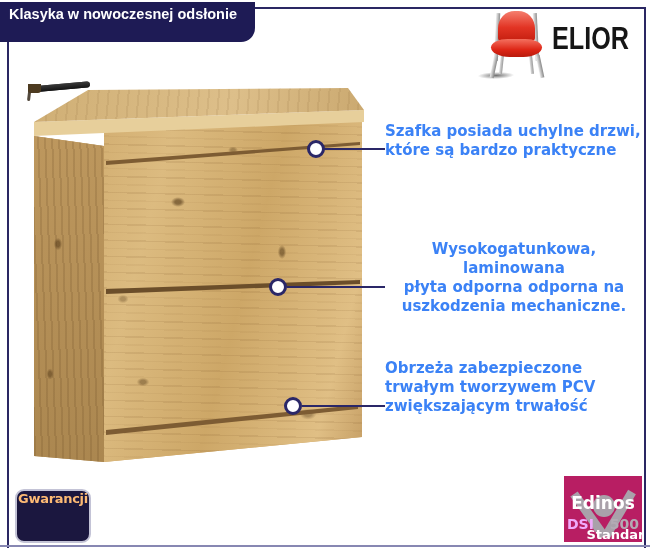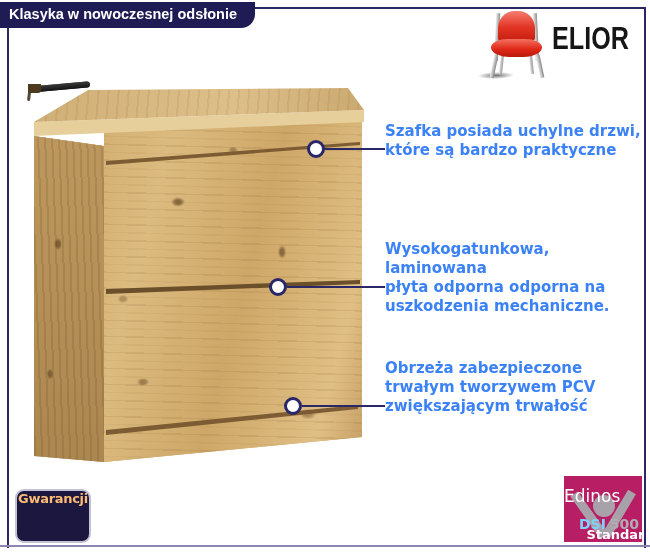--- a/index.html
+++ b/index.html
@@ -7,21 +7,21 @@
        font-family:"DejaVu Sans", sans-serif;}
   .abs{position:absolute;}
 
   
   .frame{left:7px;top:7px;width:635px;height:539px;
          border-top:2px solid #2a2763;border-left:2px solid #2a2763;border-right:2px solid #2a2763;
          z-index:1;}
   .bottom-line{left:0;top:545px;width:650px;height:2px;background:#8787b2;z-index:1;}
 
   
-  .banner{left:0;top:2px;height:24px;line-height:24px;padding:0 18px 2px 9px;
+  .banner{left:0;top:2px;height:24px;line-height:24px;padding:0 18px 16px 9px;
           background:#1e1b55;color:#ffffff;font-weight:bold;font-size:14.5px;
           font-family:"Liberation Sans", sans-serif;
           border-radius:0 0 14px 0;z-index:6;white-space:nowrap;}
 
   
   .brand-text{left:552px;top:21px;font-size:30px;font-weight:bold;color:#161616;
               font-family:"Liberation Sans", sans-serif;transform:scaleX(.84) scaleY(1.05);
               transform-origin:left top;letter-spacing:0;z-index:6;}
   .chair{left:486px;top:9px;width:62px;height:70px;z-index:6;}
   .chair div{position:absolute;}
@@ -87,36 +87,36 @@
   .callout-dot{width:12px;height:12px;border:3px solid #2a2768;border-radius:50%;
                background:#ffffff;z-index:4;}
   .dot-1{left:307px;top:140px;} .dot-2{left:269px;top:278px;} .dot-3{left:284px;top:397px;}
   .callout-line{height:2px;background:#2a2768;z-index:4;}
   .line-1{left:324px;top:148px;width:61px;}
   .line-2{left:287px;top:286px;width:98px;}
   .line-3{left:302px;top:405px;width:83px;}
 
   .annotation{left:385px;width:258px;color:#3b82f6;font-weight:bold;font-size:15px;
               line-height:19px;z-index:3;}
-  .anno-1{top:122px;} .anno-2{top:240px;} .anno-3{top:359px;}
+  .anno-1{top:122px;} .anno-2{top:240px;text-align:center;} .anno-3{top:359px;}
 
   
   .warranty{left:15px;top:489px;width:72px;height:50px;background:#1b173f;
             border:2px solid #c3c3d6;border-radius:9px;text-align:center;z-index:6;}
   .warranty-top{margin-top:2px;font-size:19px;line-height:22px;font-weight:bold;color:#e03030;
                 text-shadow:0 0 2px rgba(255,255,255,.55);}
   .warranty-bottom{font-size:13px;line-height:16px;font-weight:bold;color:#fdba74;
                    letter-spacing:-.3px;}
 
   
   .standards{left:564px;top:476px;width:78px;height:66px;background:#b81e63;z-index:6;overflow:hidden;}
   .standards svg{position:absolute;left:0;top:12px;}
-  .std-title{position:absolute;left:0;top:10px;width:100%;text-align:left;color:#ffffff;
-             font-weight:normal;font-size:17px;z-index:2;}
-  .std-left{position:absolute;left:3px;top:40px;color:#7dd3fc;font-weight:bold;font-size:14px;z-index:2;margin-left:12px;}
+  .std-title{position:absolute;left:0;top:17px;width:100%;text-align:center;color:#ffffff;
+             font-weight:bold;font-size:17px;z-index:2;}
+  .std-left{position:absolute;left:3px;top:40px;color:#f0abfc;font-weight:bold;font-size:14px;z-index:2;}
   .std-right{position:absolute;right:3px;top:40px;color:#b3abb4;font-weight:bold;font-size:14px;z-index:2;}
   .std-bottom{position:absolute;left:0;top:51px;width:100%;text-align:center;color:#ffffff;
               font-weight:bold;font-size:13px;z-index:2;padding-left:21px;}
 </style>
 </head>
 <body>
 
 <div class="abs frame"></div>
 <div class="abs bottom-line"></div>
 

